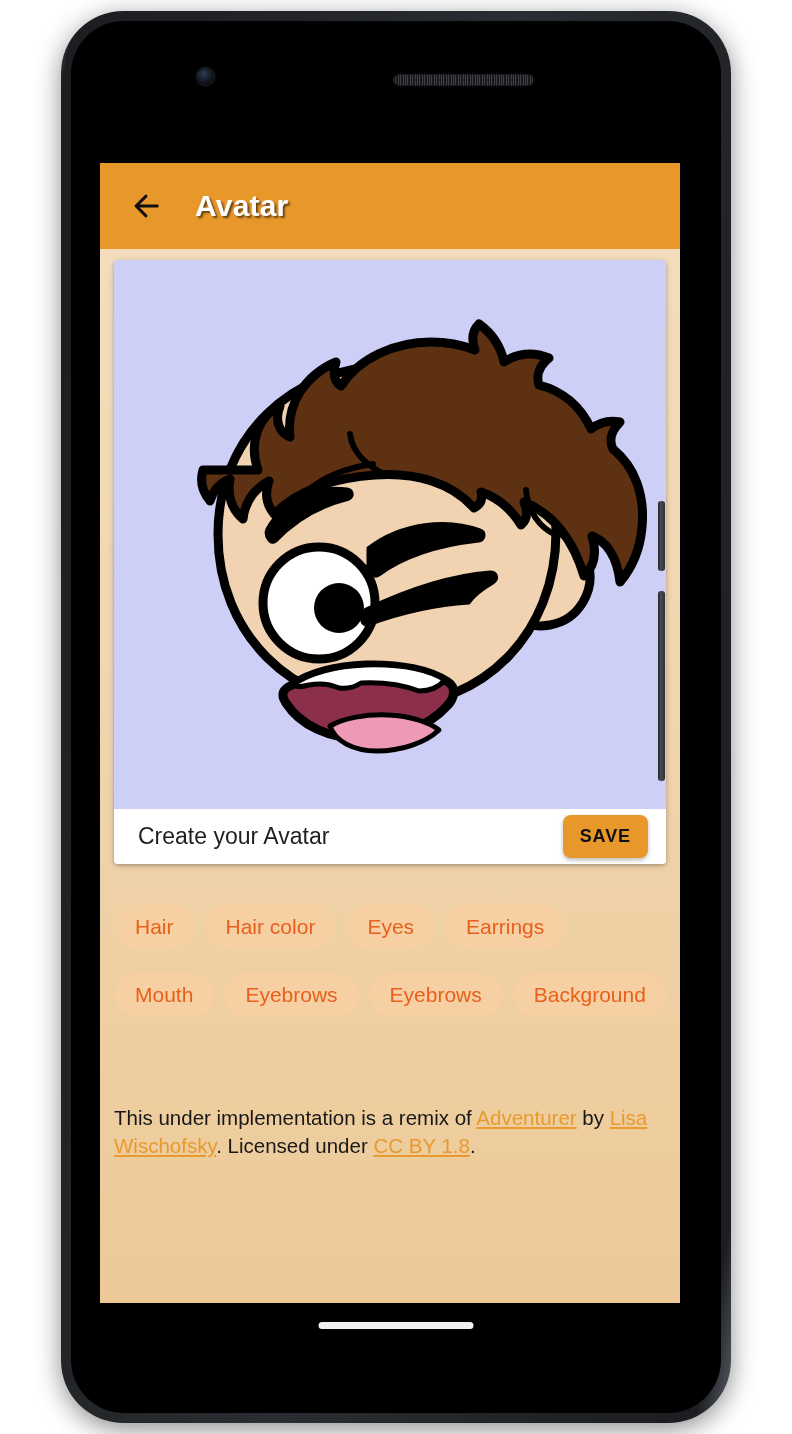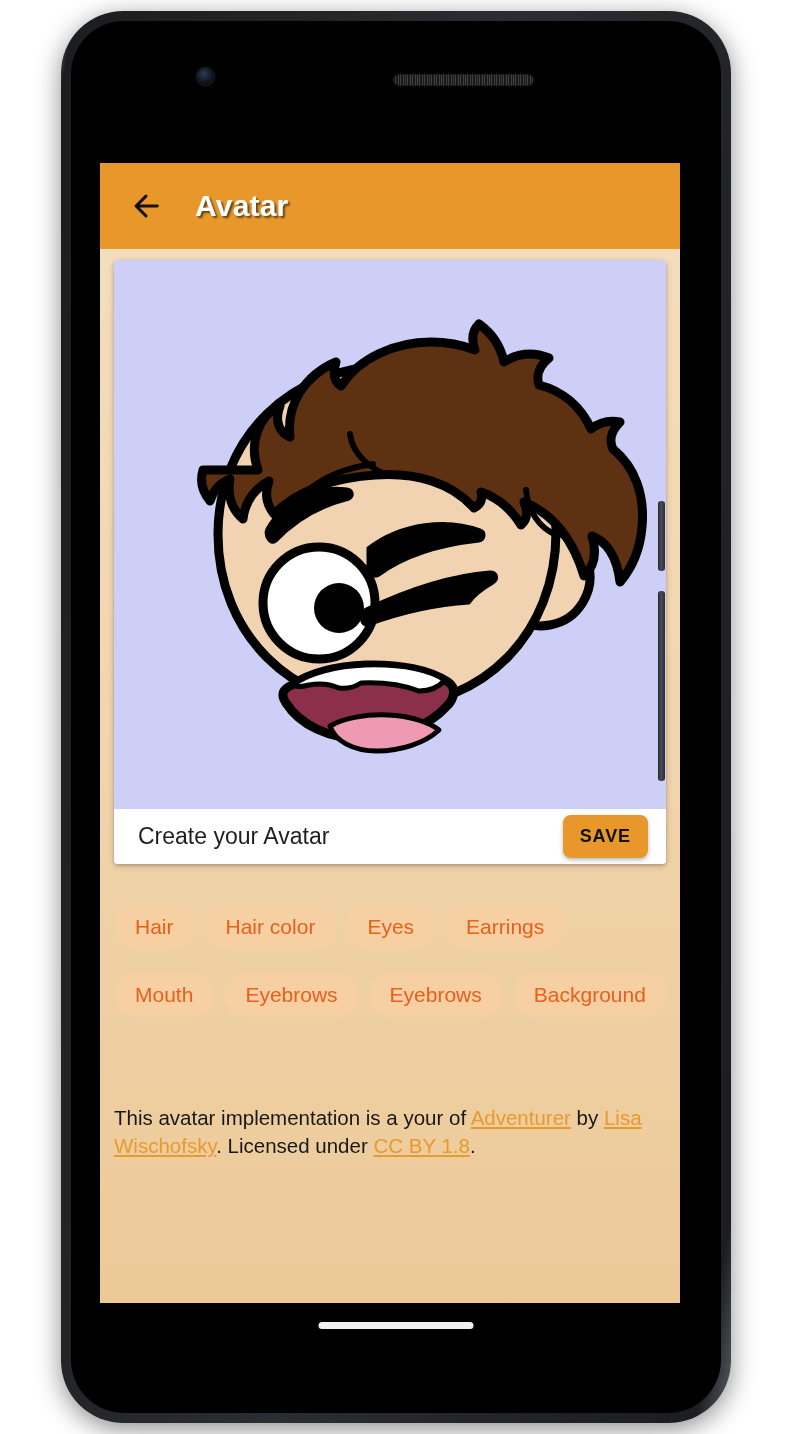--- a/index.html
+++ b/index.html
@@ -320,21 +320,21 @@
           <div class="chip">Hair</div>
           <div class="chip">Hair color</div>
           <div class="chip">Eyes</div>
           <div class="chip">Earrings</div>
           <div class="chip">Mouth</div>
           <div class="chip">Eyebrows</div>
           <div class="chip">Eyebrows</div>
           <div class="chip">Background</div>
         </div>
 
-        <div class="attribution"><span>This avatar implementation is a your of </span><a href="#">Adventurer</a><span> by </span><a href="#">Lisa Wischofsky</a><span>. Licensed under </span><a href="#">CC BY 1.8</a><span>.</span></div>
+        <div class="attribution"><span>This under implementation is a remix of </span><a href="#">Adventurer</a><span> by </span><a href="#">Lisa Wischofsky</a><span>. Licensed under </span><a href="#">CC BY 1.8</a><span>.</span></div>
 
       </div>
     </div>
 
     <div class="home-indicator"></div>
 
     <div class="side-btn power"></div>
     <div class="side-btn volume"></div>
   </div>
 </div>

